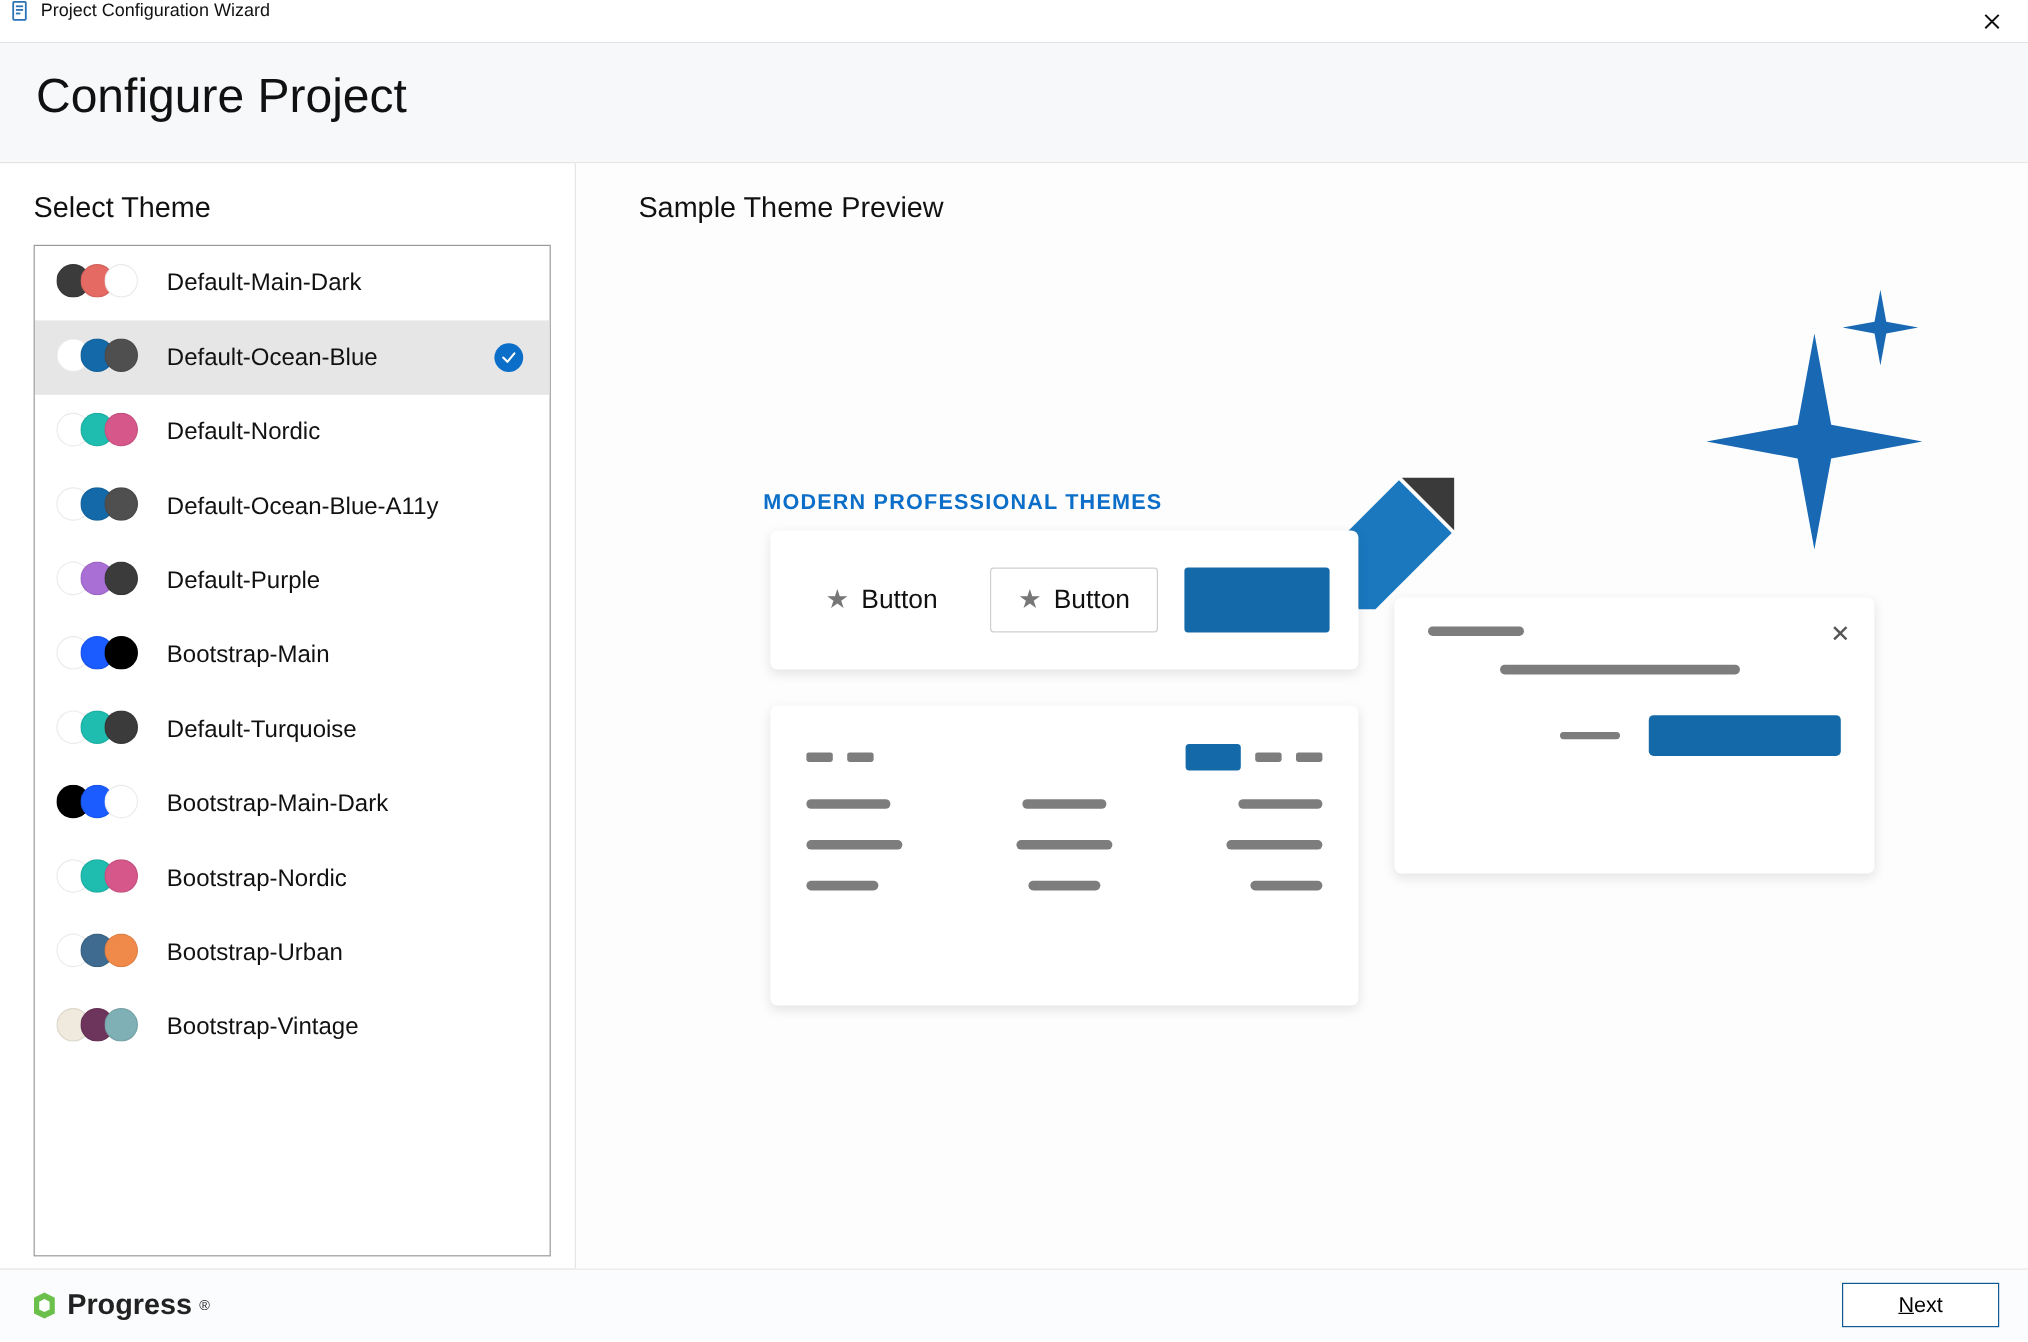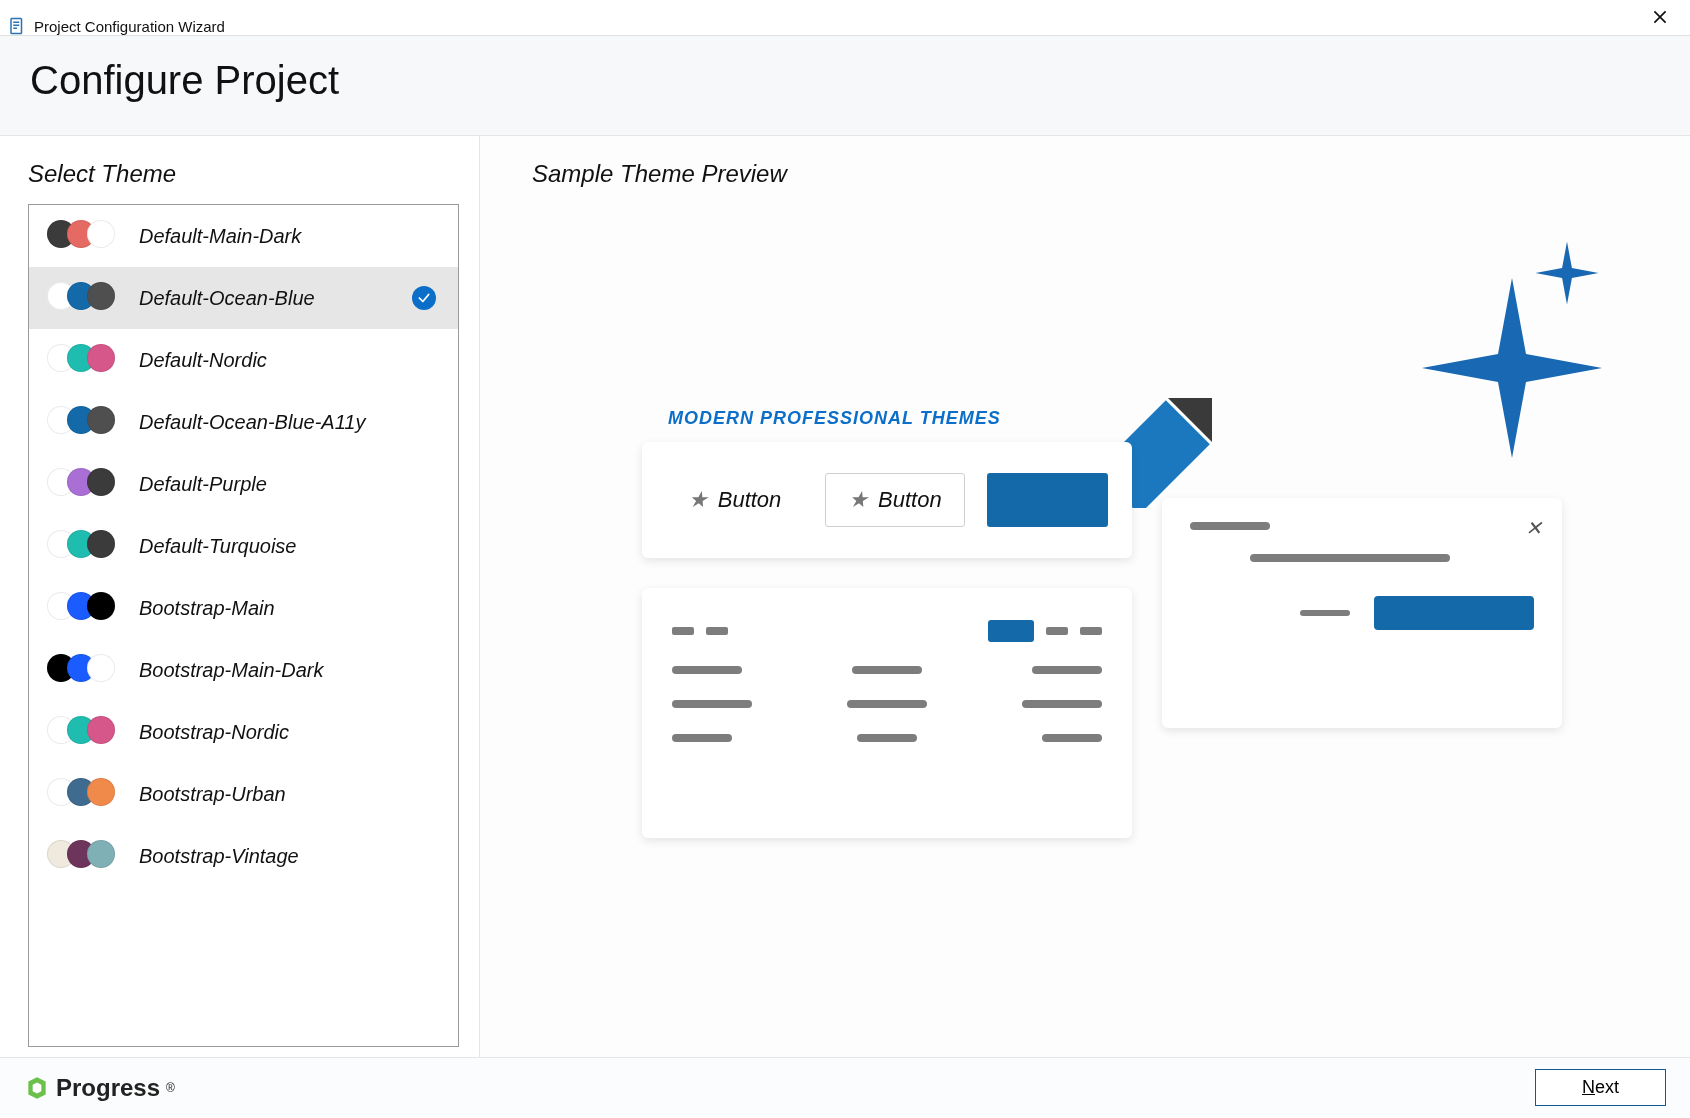--- a/index.html
+++ b/index.html
@@ -6,21 +6,21 @@
   html, body {
     margin: 0; padding: 0;
     width: 1690px; height: 1118px;
     font-family: "Segoe UI", Arial, sans-serif;
     background: #fff;
     overflow: hidden;
     color: #111;
   }
   
   .titlebar {
-    display: flex; align-items: flex-end;
+    display: flex; align-items: flex-start;
     height: 36px;
     padding: 0 8px;
     border-bottom: 1px solid #e1e1e1;
     font-size: 15px;
   }
   .titlebar .app-icon {
     width: 18px; height: 18px;
     margin-right: 8px;
     display:inline-flex;align-items:center;justify-content:center;
   }
@@ -39,21 +39,20 @@
     border-bottom: 1px solid #e5e5e5;
   }
   .header h1 {
     margin:0; font-size: 40px; font-weight: 400;
   }
 
   
   .main {
     display:flex;
     height: calc(100% - 36px - 101px - 60px); 
-    font-style: italic;
   }
   .left {
     width: 480px;
     padding: 24px 20px 10px 28px;
     border-right: 1px solid #e5e5e5;
     display:flex; flex-direction:column;
   }
   .left h2 {
     margin: 0 0 16px 0;
     font-size: 24px; font-weight: 400;
@@ -121,21 +120,21 @@
     width:100%; height: 820px;
   }
   .sparkle { position:absolute; }
   .card {
     position:absolute;
     background:#fff;
     border-radius:6px;
     box-shadow: 0 3px 10px rgba(0,0,0,.10);
   }
   .subtitle {
-    position:absolute; left:136px; top:200px;
+    position:absolute; left:104px; top:200px;
     color:#0b6ec8; font-size:18px; letter-spacing:1px; font-weight:600;
   }
   
   .card-buttons { left:110px; top:234px; width:490px; height:116px; padding:26px 24px; display:flex; gap:22px; align-items:center;}
   .btn {
     display:flex;align-items:center;gap:10px;
     height:54px; padding:0 22px; font-size:22px; border-radius:3px;
   }
   .btn .star { font-size:22px; color:#777;}
   .btn.flat {}
@@ -257,32 +256,32 @@
           <div class="swatch">
             <div class="c c1" style="background: rgb(255, 255, 255);"></div>
             <div class="c c2" style="background: rgb(169, 111, 212);"></div>
             <div class="c c3" style="background: rgb(59, 59, 59);"></div>
           </div>
           <div class="theme-label">Default-Purple</div>
         </div>
         <div class="theme-item">
           <div class="swatch">
             <div class="c c1" style="background: rgb(255, 255, 255);"></div>
+            <div class="c c2" style="background: rgb(26, 92, 255);"></div>
+            <div class="c c3" style="background: rgb(0, 0, 0);"></div>
+          </div>
+          <div class="theme-label">Bootstrap-Main</div>
+        </div>
+        <div class="theme-item">
+          <div class="swatch">
+            <div class="c c1" style="background: rgb(255, 255, 255);"></div>
             <div class="c c2" style="background: rgb(31, 189, 176);"></div>
             <div class="c c3" style="background: rgb(59, 59, 59);"></div>
           </div>
           <div class="theme-label">Default-Turquoise</div>
-        </div>
-        <div class="theme-item">
-          <div class="swatch">
-            <div class="c c1" style="background: rgb(255, 255, 255);"></div>
-            <div class="c c2" style="background: rgb(26, 92, 255);"></div>
-            <div class="c c3" style="background: rgb(0, 0, 0);"></div>
-          </div>
-          <div class="theme-label">Bootstrap-Main</div>
         </div>
         <div class="theme-item">
           <div class="swatch">
             <div class="c c1" style="background: rgb(0, 0, 0);"></div>
             <div class="c c2" style="background: rgb(26, 92, 255);"></div>
             <div class="c c3" style="background: rgb(255, 255, 255);"></div>
           </div>
           <div class="theme-label">Bootstrap-Main-Dark</div>
         </div>
         <div class="theme-item">

